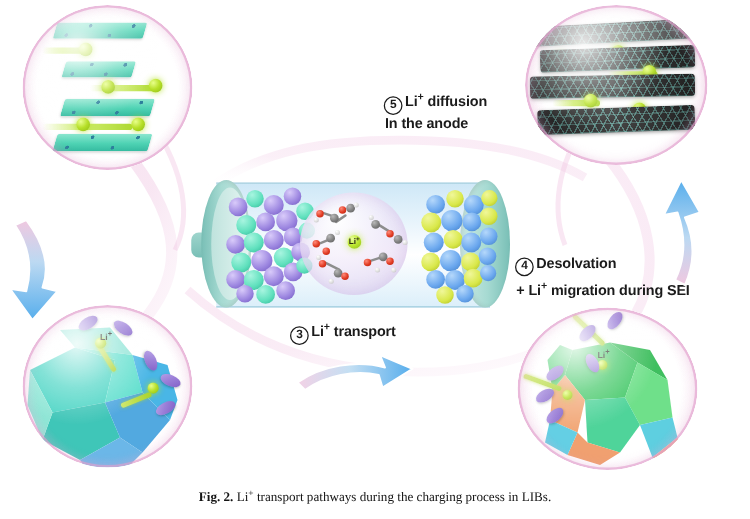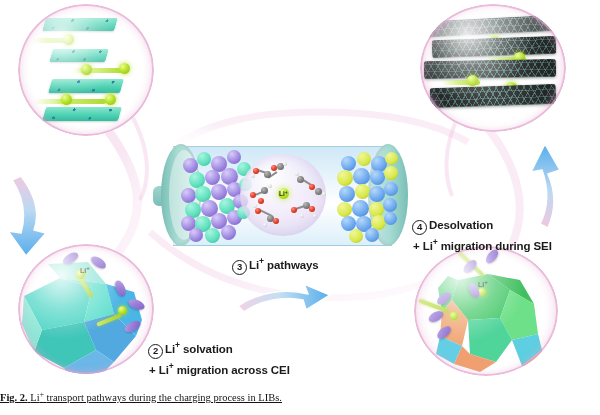--- a/index.html
+++ b/index.html
@@ -109,22 +109,22 @@
   .mO{position:absolute;border-radius:50%;
       background:radial-gradient(circle at 34% 30%,#ff8a7a 0%,#e03a22 55%,#b32513 100%);}
   .mH{position:absolute;border-radius:50%;
       background:radial-gradient(circle at 34% 30%,#ffffff 0%,#dadada 60%,#b4b4b4 100%);}
   .bond{position:absolute;background:#8d8d8d;height:1.6px;border-radius:1px;}
   .liC{position:absolute;border-radius:50%;
       background:radial-gradient(circle at 34% 28%,#eaff9a 0%,#bbe62f 50%,#8fbb14 100%);
       box-shadow:0 0 6px rgba(190,235,55,.85);}
 
   
-  #caption{position:absolute;left:0;top:390px;width:600px;text-align:left;
-      font-family:"Liberation Serif",serif;font-size:10.5px;color:#141414;text-decoration:underline;}
+  #caption{position:absolute;left:0;top:390px;width:600px;text-align:center;
+      font-family:"Liberation Serif",serif;font-size:10.5px;color:#141414;}
   #caption .bold{font-weight:700;}
 </style>
 </head>
 <body>
 
 <div id="figure">
 
   <svg class="ribbon" viewBox="0 0 600 415" preserveAspectRatio="none">
     <defs>
       <linearGradient id="rbg" x1="0" y1="0" x2="1" y2="1">
@@ -179,20 +179,24 @@
       <div class="litrail" style="left:22px;top:76px;width:38px;"></div>
       <div class="liion" style="left:47px;top:71px;width:11px;height:11px;"></div>
       <div class="litrail" style="left:62px;top:83px;width:36px;"></div>
       <div class="liion" style="left:86px;top:78px;width:11px;height:11px;"></div>
       <div class="sheet" style="left:10px;top:82px;width:126px;height:20px;transform:rotate(-2deg);"></div>
       <div class="gloss"></div>
       <div class="rim"></div>
     </div>
   </div>
 
+  <div class="label" style="left:307px;top:70px;">
+    <span class="circnum">5</span><span>Li</span><span class="sup">+</span><span> diffusion</span><br>
+    <span style="margin-left:1px;">In the anode</span>
+  </div>
 
   <div class="bubble" style="left:18px;top:244px;width:136px;height:130px;">
     <div class="inner">
       <div class="facet" style="inset:0;">
         <svg viewBox="0 0 136 130" width="136" height="130">
           <polygon points="6,52 42,34 74,44 66,78 24,86" fill="#4fd6c6"></polygon>
           <polygon points="42,34 88,40 96,70 66,78 74,44" fill="#63e0cf"></polygon>
           <polygon points="24,86 66,78 78,106 46,124 16,108" fill="#3fc6b8"></polygon>
           <polygon points="66,78 96,70 118,92 96,118 78,106" fill="#52a9e0"></polygon>
           <polygon points="96,70 88,40 116,48 124,76 118,92" fill="#49b6e6"></polygon>
@@ -209,24 +213,20 @@
       <div class="solv" style="left:44px;top:10px;width:17px;height:9px;transform:rotate(-32deg);"></div>
       <div class="solv" style="left:72px;top:14px;width:17px;height:9px;transform:rotate(34deg);"></div>
       <div class="solv" style="left:94px;top:40px;width:17px;height:9px;transform:rotate(66deg);"></div>
       <div class="solv" style="left:110px;top:56px;width:17px;height:9px;transform:rotate(22deg);"></div>
       <div class="solv" style="left:106px;top:78px;width:17px;height:9px;transform:rotate(-28deg);"></div>
       <div class="gloss"></div>
       <div class="rim"></div>
     </div>
   </div>
 
-  <div class="label" style="left:148px;top:338px;">
-    <span class="circnum">2</span><span>Li</span><span class="sup">+</span><span> solvation</span><br>
-    <span style="margin-left:1px;">+ Li</span><span class="sup">+</span><span> migration across CEI</span>
-  </div>
 
   <div class="bubble" style="left:414px;top:246px;width:144px;height:130px;">
     <div class="inner">
       <div class="facet" style="inset:0;">
         <svg viewBox="0 0 144 130" width="144" height="130">
           <polygon points="44,34 74,28 96,44 86,72 54,74 38,54" fill="#46c96a"></polygon>
           <polygon points="74,28 106,34 120,58 96,44" fill="#3fbf5f"></polygon>
           <polygon points="96,44 120,58 124,88 98,94 86,72" fill="#6fe08a"></polygon>
           <polygon points="38,54 54,74 48,100 26,90 28,66" fill="#f2a878"></polygon>
           <polygon points="54,74 86,72 98,94 82,116 56,108" fill="#4fd49a"></polygon>
@@ -246,21 +246,21 @@
       <div class="solv" style="left:70px;top:6px;width:16px;height:9px;transform:rotate(-52deg);"></div>
       <div class="solv" style="left:52px;top:40px;width:16px;height:9px;transform:rotate(62deg);"></div>
       <div class="solv" style="left:22px;top:48px;width:16px;height:9px;transform:rotate(-38deg);"></div>
       <div class="solv" style="left:14px;top:66px;width:16px;height:9px;transform:rotate(-30deg);"></div>
       <div class="solv" style="left:22px;top:82px;width:16px;height:9px;transform:rotate(-40deg);"></div>
       <div class="gloss"></div>
       <div class="rim"></div>
     </div>
   </div>
 
-  <div class="label" style="left:412px;top:218px;">
+  <div class="label" style="left:412px;top:204px;">
     <span class="circnum">4</span><span>Desolvation</span><br>
     <span style="margin-left:1px;">+ Li</span><span class="sup">+</span><span> migration during SEI</span>
   </div>
 
   <div id="cell">
     <div class="cylbody"></div>
     <div class="nub"></div>
     <div class="capL"></div>
     <div class="capLin"></div>
     <div class="capR"></div>
@@ -360,21 +360,21 @@
       <div class="atom" style="left:4px;top:66px;width:15px;height:15px;background:radial-gradient(circle at 34% 28%,#b5d8fb,#6aa7ee 58%,#3f7cc4);"></div>
       <div class="atom" style="left:19px;top:66px;width:16px;height:16px;background:radial-gradient(circle at 34% 28%,#b5d8fb,#6aa7ee 58%,#3f7cc4);"></div>
       <div class="atom" style="left:34px;top:65px;width:15px;height:15px;background:radial-gradient(circle at 34% 28%,#f0f79a,#d9e84a 58%,#a8b81e);"></div>
       <div class="atom" style="left:47px;top:62px;width:13px;height:13px;background:radial-gradient(circle at 34% 28%,#b5d8fb,#6aa7ee 58%,#3f7cc4);"></div>
       <div class="atom" style="left:12px;top:79px;width:14px;height:14px;background:radial-gradient(circle at 34% 28%,#f0f79a,#d9e84a 58%,#a8b81e);"></div>
       <div class="atom" style="left:28px;top:78px;width:14px;height:14px;background:radial-gradient(circle at 34% 28%,#b5d8fb,#6aa7ee 58%,#3f7cc4);"></div>
     </div>
   </div>
 
   <div class="label" style="left:232px;top:254px;">
-    <span class="circnum">3</span><span>Li</span><span class="sup">+</span><span> pathways</span>
+    <span class="circnum">3</span><span>Li</span><span class="sup">+</span><span> transport</span>
   </div>
 
   <svg class="abs" style="left:0;top:0;" width="600" height="415" viewBox="0 0 600 415">
     <defs>
       <linearGradient id="agrad" x1="0" y1="0" x2="0" y2="1">
         <stop offset="0%" stop-color="#f0c8e0"></stop>
         <stop offset="42%" stop-color="#bcd9f2"></stop>
         <stop offset="100%" stop-color="#57aeec"></stop>
       </linearGradient>
       <linearGradient id="agrad2" x1="0" y1="1" x2="0" y2="0">

